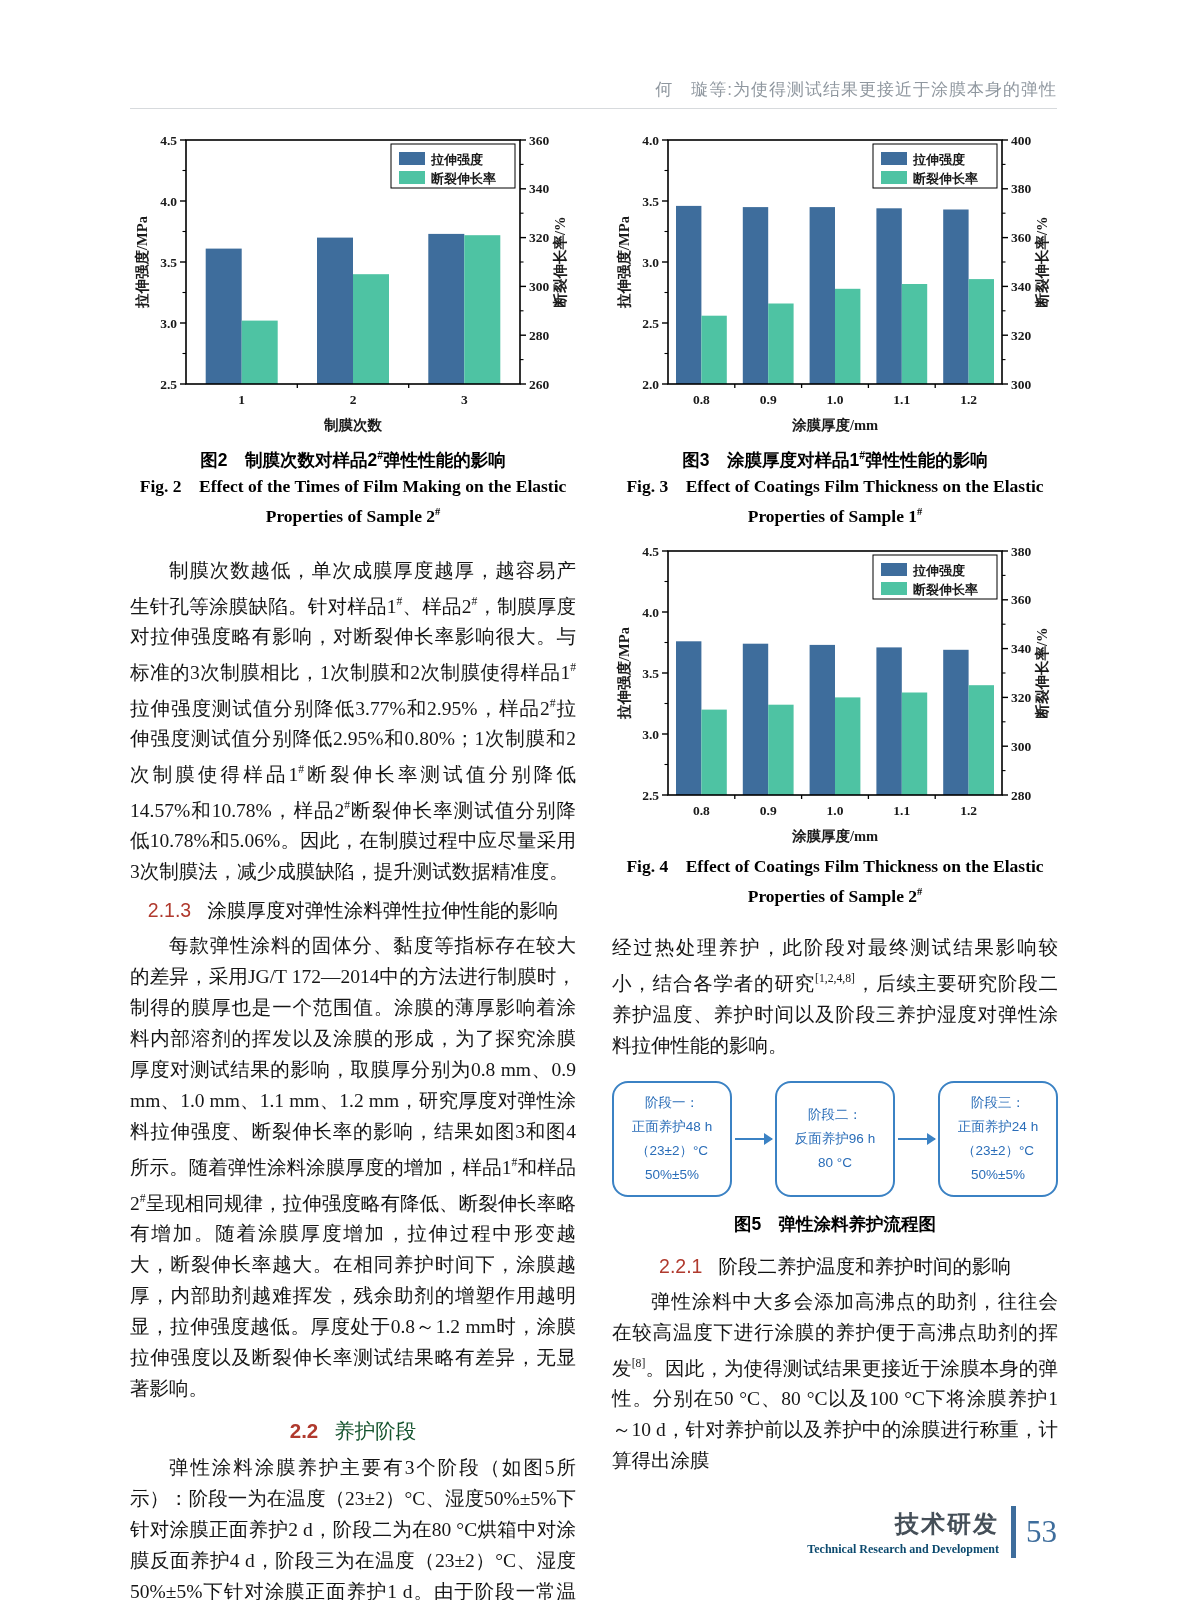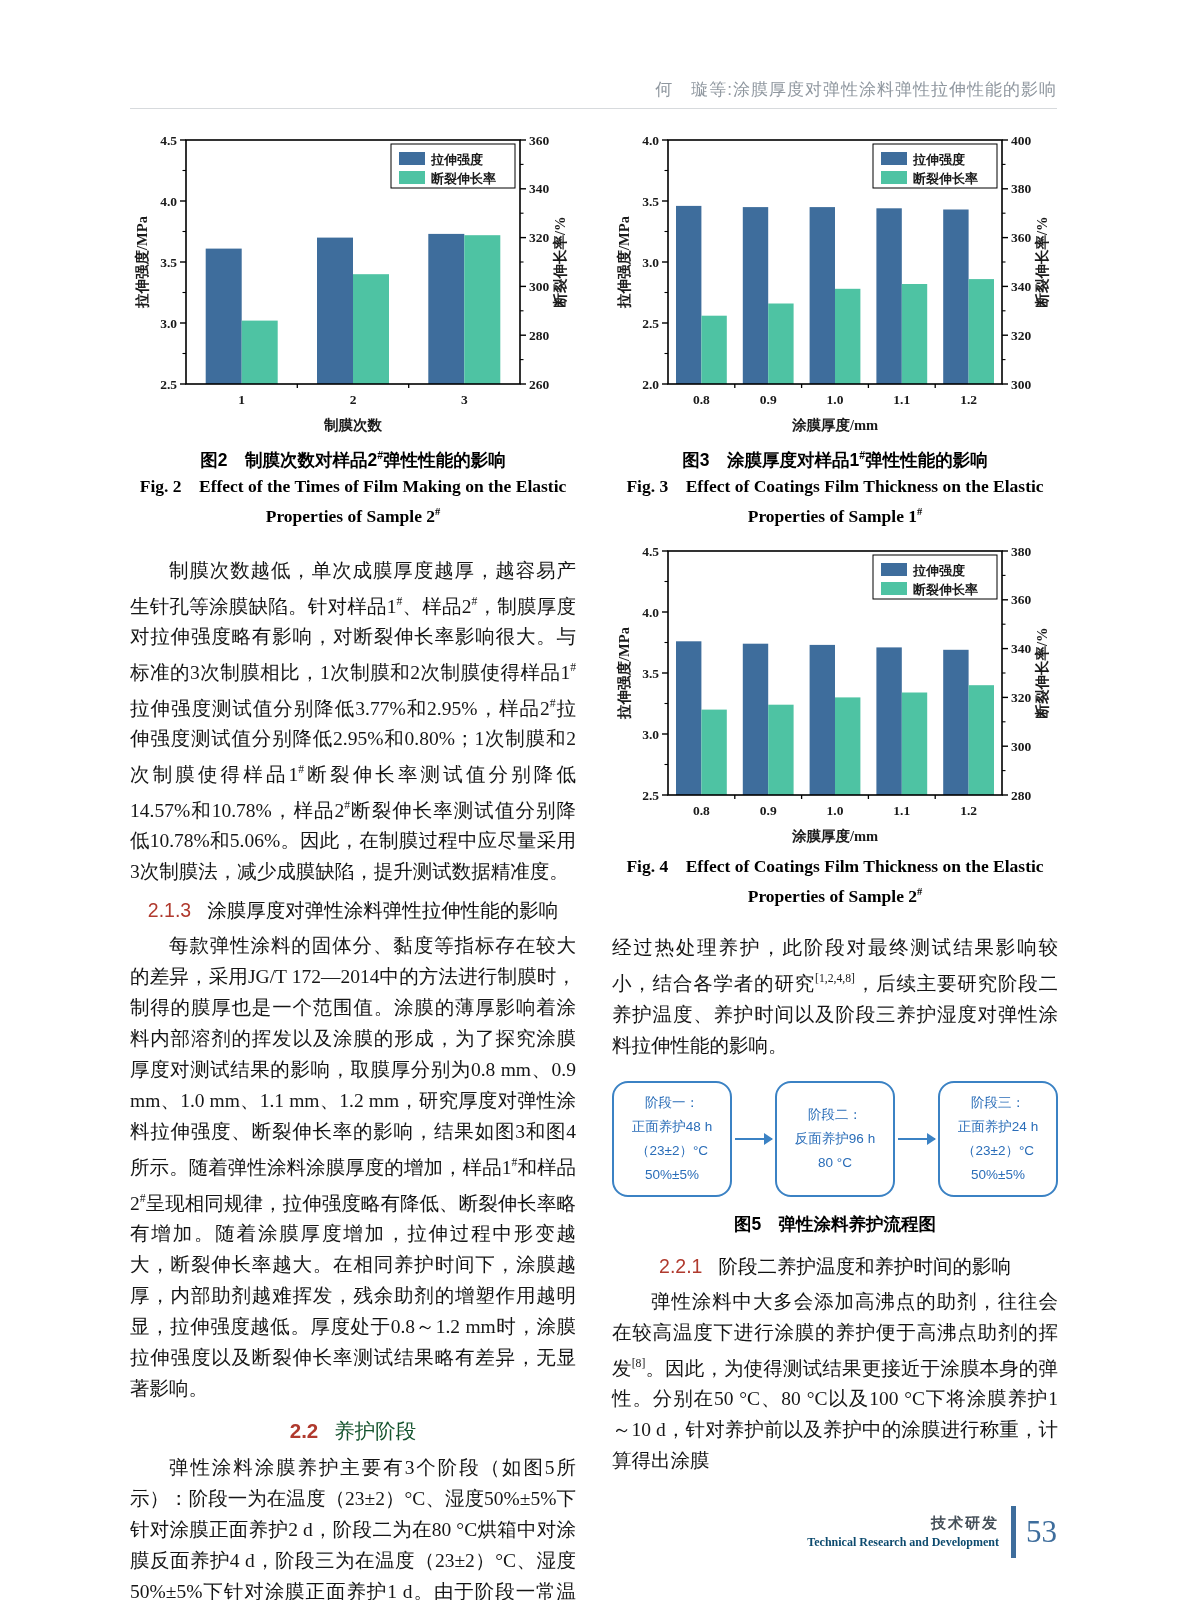--- a/index.html
+++ b/index.html
@@ -29,31 +29,31 @@
   .flow{display:flex;align-items:center;justify-content:space-between;margin-top:20px;width:446px;}
   .fbox{width:120px;min-height:116px;border:2px solid #3b82c4;border-radius:16px;
         display:flex;flex-direction:column;align-items:center;justify-content:center;
         font-family:"Liberation Sans",sans-serif;font-size:13.5px;line-height:24px;color:#2a6db8;
         background:#fff;padding:4px 2px;box-sizing:border-box;text-align:center;}
   .farrow{flex:1;height:2px;background:#3b82c4;position:relative;margin:0 3px;}
   .farrow:after{content:"";position:absolute;right:-1px;top:-5px;border-left:9px solid #3b82c4;
         border-top:6px solid transparent;border-bottom:6px solid transparent;}
   .footer{position:absolute;right:130px;bottom:42px;display:flex;align-items:center;}
   .f-txt{text-align:right;}
-  .f-cn{font-family:Liberation Sans, sans-serif;font-weight:700;font-size:15px;color:#454f58;letter-spacing:2px;}
+  .f-cn{font-family:Liberation Sans, sans-serif;font-weight:700;font-size:24px;color:#454f58;letter-spacing:2px;}
   .f-en{font-family:"Liberation Serif",serif;font-weight:700;font-size:12px;color:#0c4a6e;margin-top:2px;}
   .f-bar{width:5px;height:52px;background:#3e6d9c;margin:0 10px 0 12px;}
   .f-num{font-family:"Liberation Serif",serif;font-size:31px;color:#3e6d9c;}
 </style>
 </head>
 <body>
 
 <div id="page">
 
-  <div class="hdr">何　璇等:涂膜厚度对弹性涂料弹性拉伸性能的影响</div>
+  <div class="hdr">何　璇等:为使得测试结果更接近于涂膜本身的弹性</div>
   <div class="hdr-rule"></div>
 
   <div class="col" id="col-left">
     <figure style="margin:0;">
       <div class="chart"><svg viewBox="0 0 446 312" width="446" height="312" xmlns="http://www.w3.org/2000/svg">
             <rect x="75.7" y="118.6" width="36.0" height="135.4" fill="#3e6d9c"></rect>
             <rect x="111.7" y="190.6" width="36.0" height="63.4" fill="#4ec3a3"></rect>
             <text x="111.7" y="274" text-anchor="middle" class="tick">1</text>
             <rect x="187.0" y="107.6" width="36.0" height="146.4" fill="#3e6d9c"></rect>
             <rect x="223.0" y="144.2" width="36.0" height="109.8" fill="#4ec3a3"></rect>

